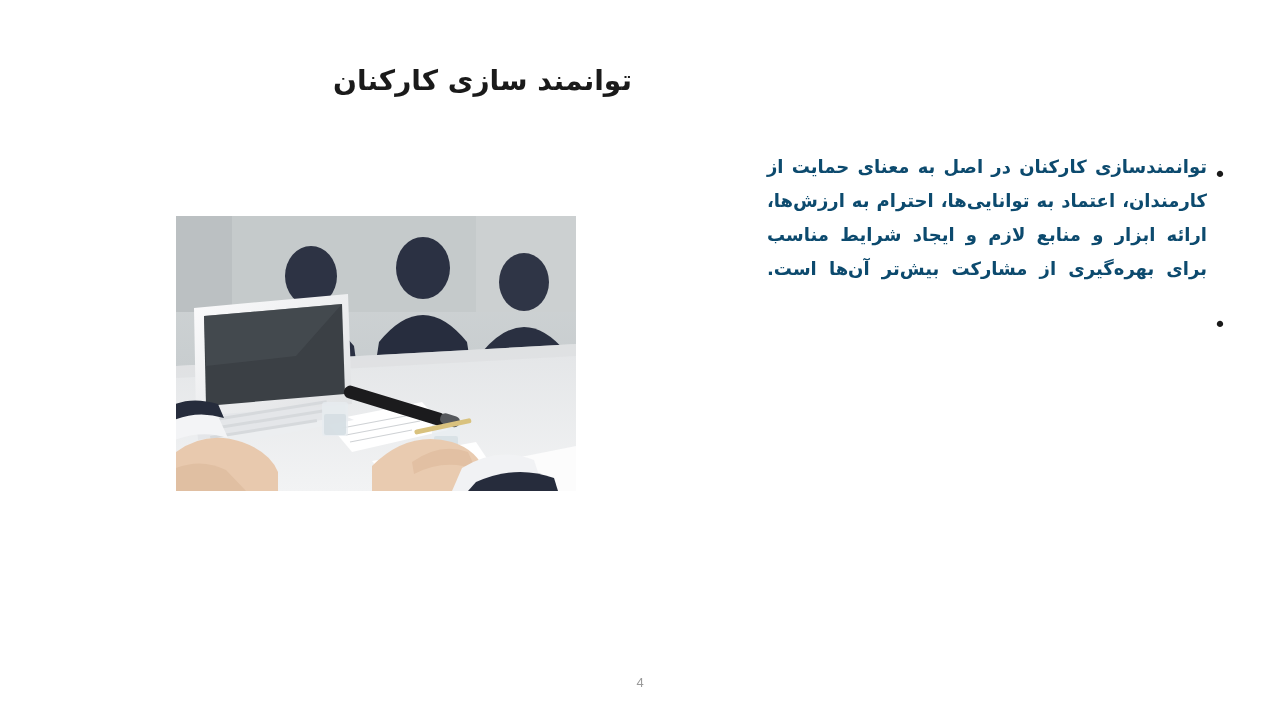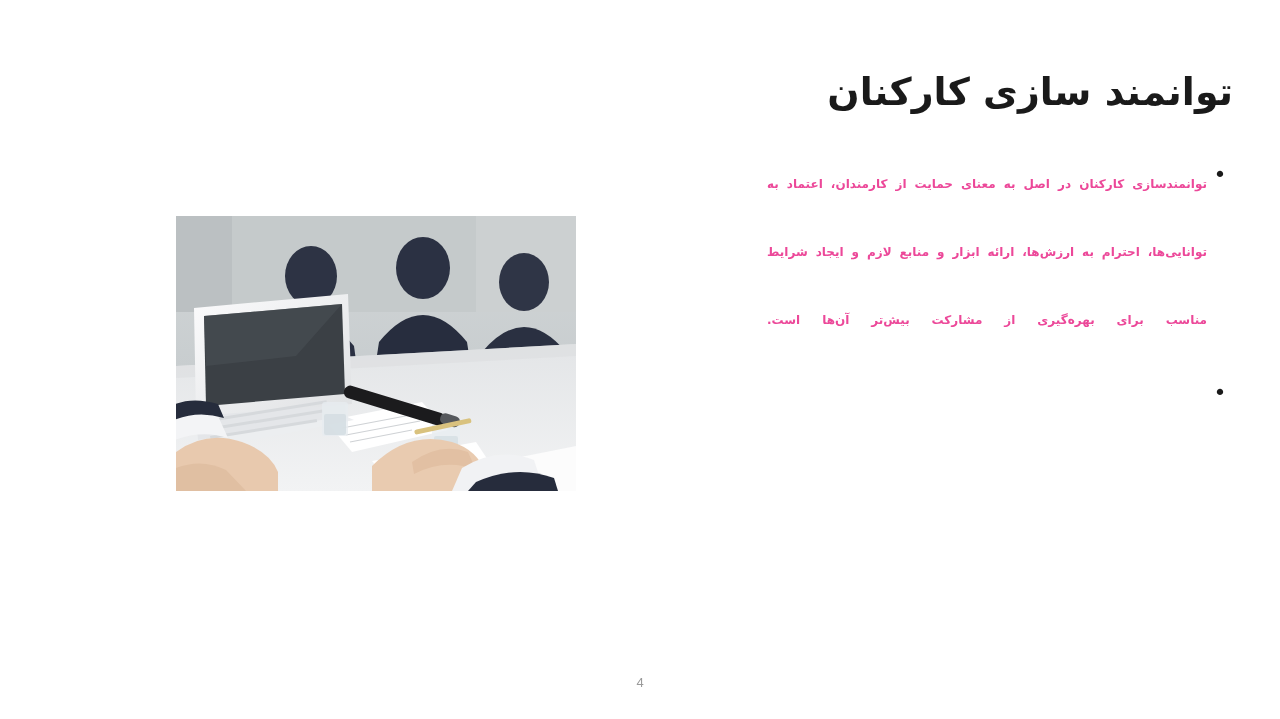--- a/index.html
+++ b/index.html
@@ -15,22 +15,22 @@
     overflow: hidden;
     font-family: "DejaVu Sans", "Liberation Sans", sans-serif;
   }
 
   
   .slide-title {
     position: absolute;
     top: 44px;
     right: 47px;
     width: 900px;
-    text-align: right;
-    font-size: 38px;
+    text-align: left;
+    font-size: 28px;
     font-weight: bold;
     color: #1a1a1a;
     line-height: 1.25;
     letter-spacing: 0;
     direction: rtl;
   }
 
   
   .photo-frame {
     position: absolute;
@@ -62,24 +62,24 @@
     flex: 0 0 auto;
     width: 26px;
     font-size: 22px;
     line-height: 50px;
     color: #1a1a1a;
     text-align: center;
   }
   .bullet-text {
     flex: 0 0 auto;
     width: 440px;
-    font-size: 12px;
+    font-size: 18px;
     font-weight: bold;
-    color: #ec4899;
-    line-height: 68px;
+    color: #0c4a6e;
+    line-height: 34px;
     text-align: justify;
     text-align-last: justify;
     direction: rtl;
   }
 
   
   .page-number {
     position: absolute;
     left: 50%;
     transform: translateX(-50%);

